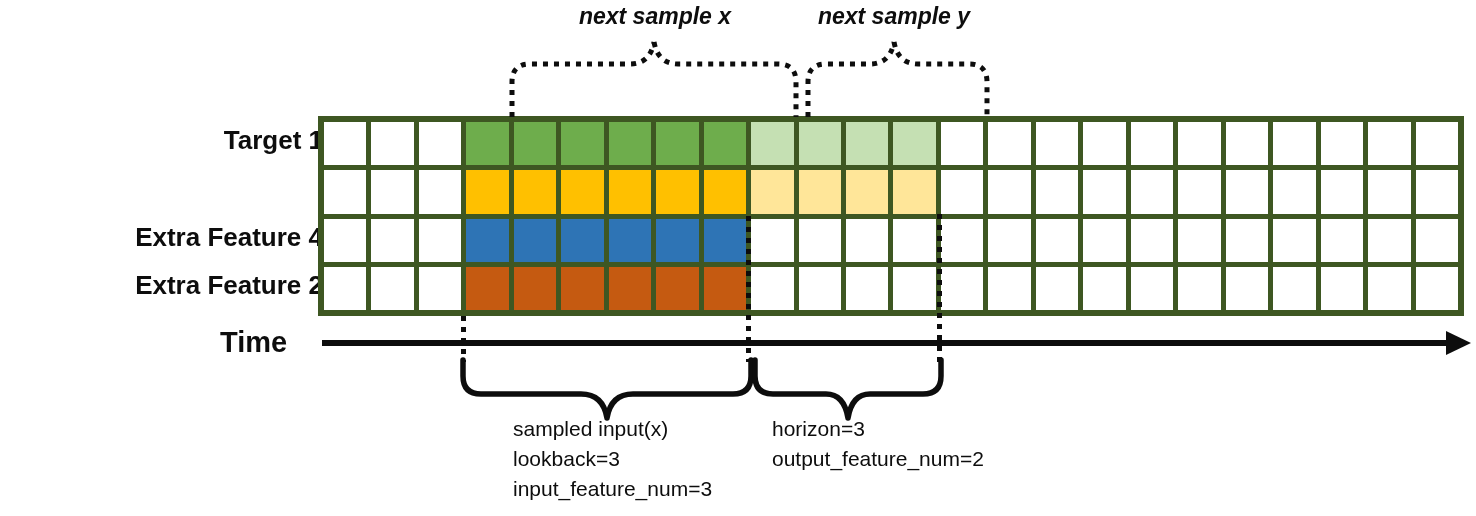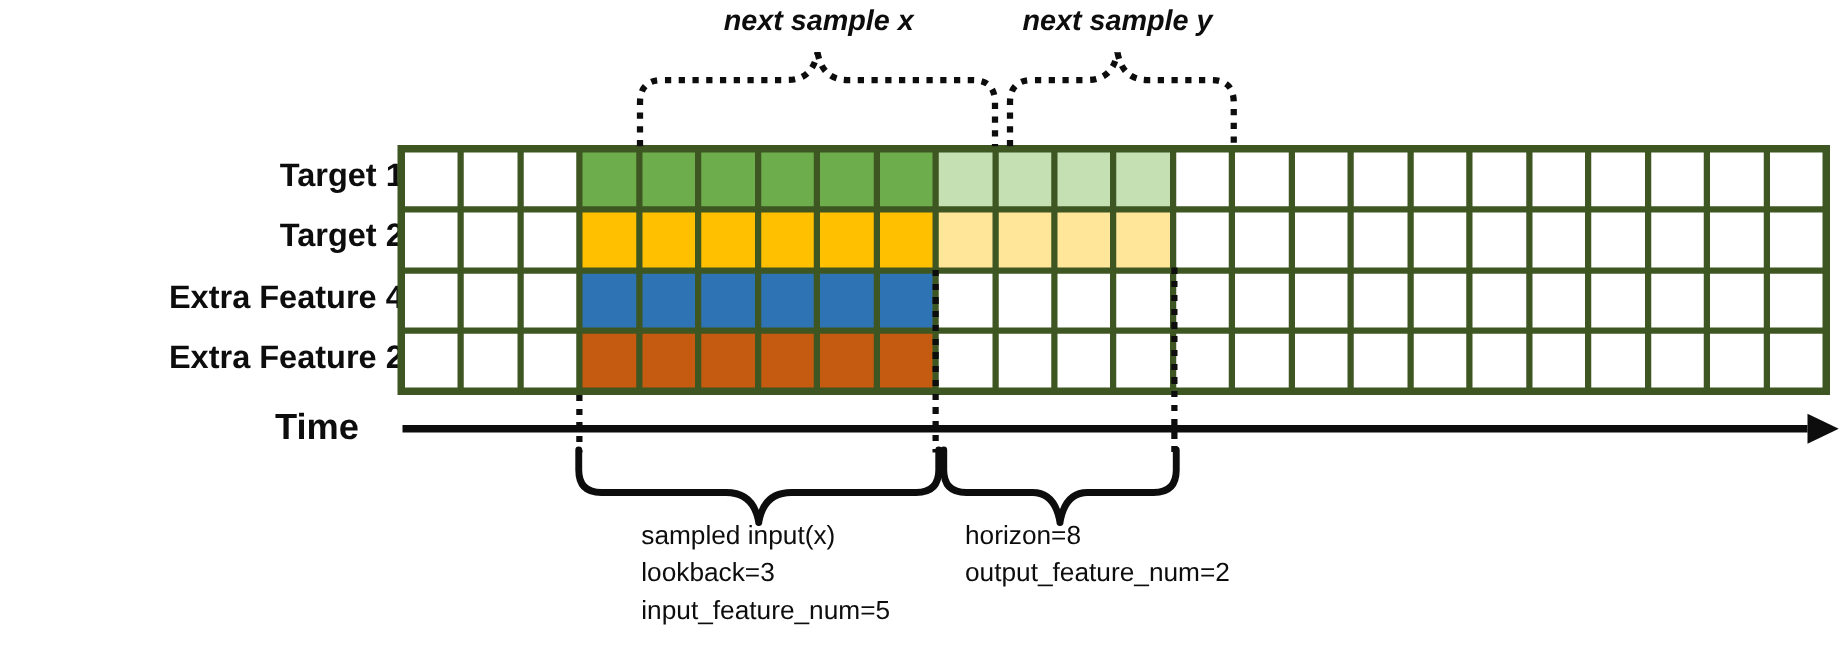--- a/index.html
+++ b/index.html
@@ -86,21 +86,20 @@
 </head>
 <body>
 
 <div class="canvas">
 
 
   <div class="next-label x">next sample x</div>
   <div class="next-label y">next sample y</div>
 
   <div class="row-label" style="top:116px">Target 1</div>
-  <div class="row-label" style="top:164px">Target 2</div>
   <div class="row-label" style="top:213px">Extra Feature 4</div>
   <div class="row-label" style="top:261px">Extra Feature 2</div>
 
   <div class="sample-grid" style="background: rgb(62, 87, 34);">
       <div class="cell" style="background: rgb(255, 255, 255);"></div>
       <div class="cell" style="background: rgb(255, 255, 255);"></div>
       <div class="cell" style="background: rgb(255, 255, 255);"></div>
       <div class="cell" style="background: rgb(110, 173, 76);"></div>
       <div class="cell" style="background: rgb(110, 173, 76);"></div>
       <div class="cell" style="background: rgb(110, 173, 76);"></div>
@@ -213,20 +212,20 @@
       <line x1="322" y1="343" x2="1446" y2="343" stroke="#0d0d0d" stroke-width="6"></line>
       <polygon points="1446,331 1471,343 1446,355" fill="#0d0d0d"></polygon>
     </g>
   </svg>
 
   <div class="time-label">Time</div>
 
   <div class="note-block input">
     <div>sampled input(x)</div>
     <div>lookback=3</div>
-    <div>input_feature_num=5</div>
+    <div>input_feature_num=3</div>
   </div>
   <div class="note-block output">
-    <div>horizon=8</div>
+    <div>horizon=3</div>
     <div>output_feature_num=2</div>
   </div>
 
 </div>
 
 </body></html>

